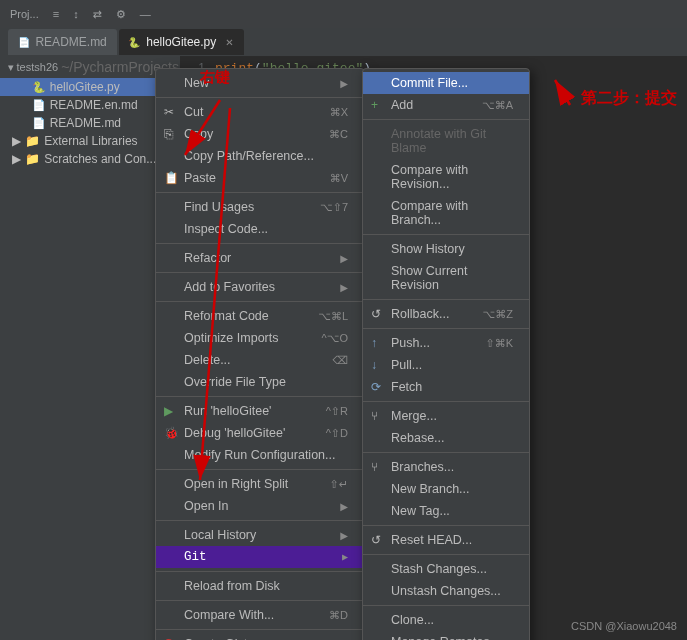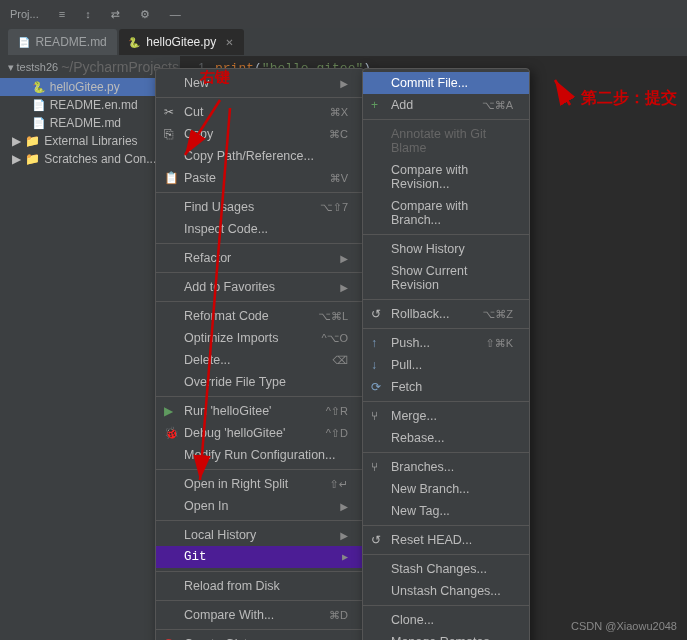--- a/index.html
+++ b/index.html
@@ -118,21 +118,21 @@
     .toolbar {
       position: absolute;
       top: 0;
       left: 0;
       width: 100%;
       height: 28px;
       background: #3d3f41;
       display: flex;
       align-items: center;
       padding-left: 5px;
-      gap: 10px;
+      gap: 4px;
     }
 
     .toolbar-btn {
       color: #9da0a2;
       font-size: 11px;
       padding: 2px 5px;
       cursor: pointer;
     }
 
     

